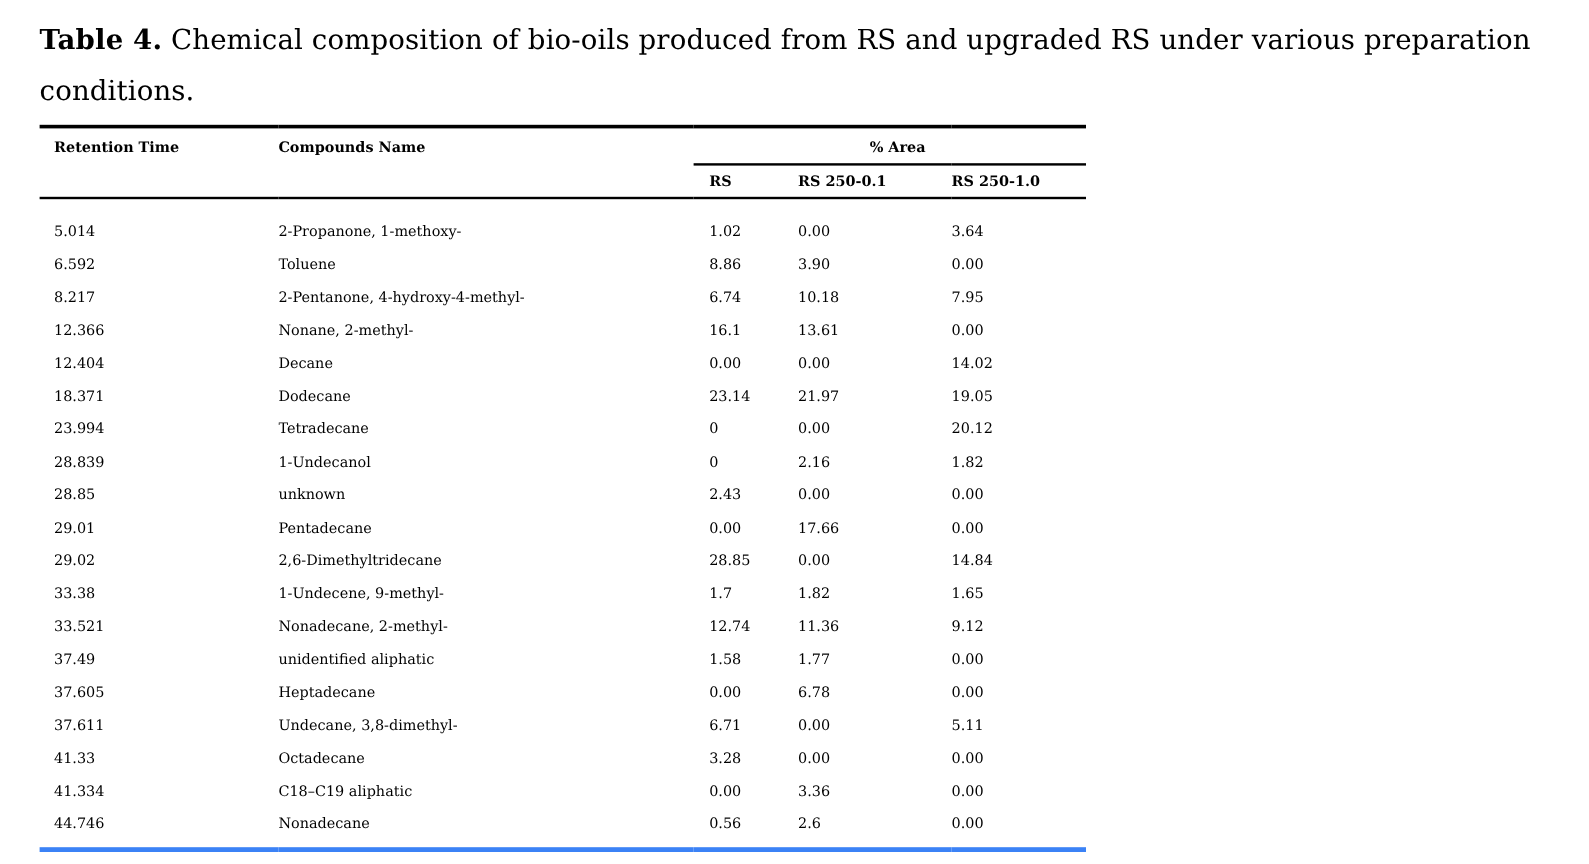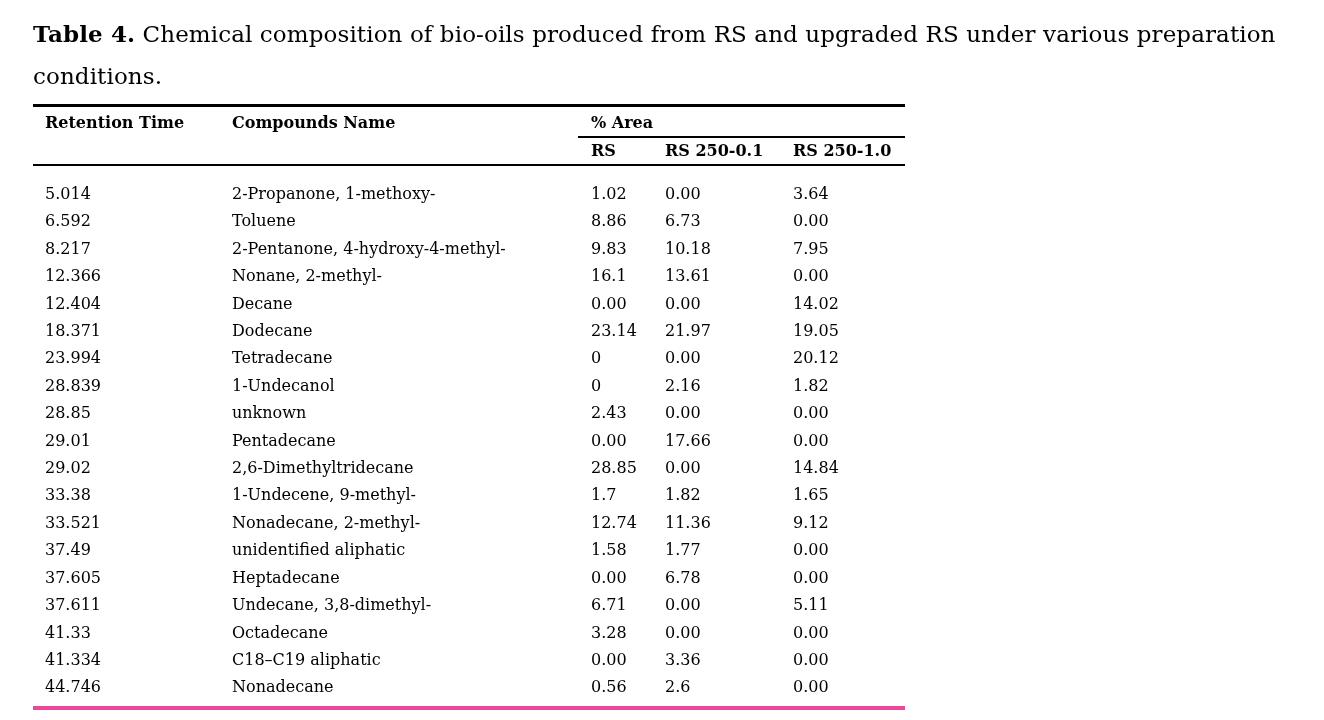--- a/index.html
+++ b/index.html
@@ -26,39 +26,39 @@
     letter-spacing: 0.1px;
   }
   .caption b { font-weight: bold; }
 
   table.comp {
     border-collapse: collapse;
     table-layout: fixed;
     width: 872px;
     margin-top: 7px;
     border-top: 3.5px solid #000;
-    border-bottom: 4px solid #ec4899;
-    font-size: 16px;
+    border-bottom: 4px solid #3b82f6;
+    font-size: 12px;
   }
   col.c1 { width: 199px; }
   col.c2 { width: 346px; }
   col.c3 { width: 87px;  }
   col.c4 { width: 128px; }
   col.c5 { width: 112px; }
 
   th {
     text-align: left;
     font-weight: bold;
     padding: 0;
     line-height: 26px;
     white-space: nowrap;
     overflow: hidden;
   }
   thead tr.group th { padding-top: 3px; }
-  th.span-rule { border-bottom: 2px solid #000; }
+  th.span-rule { border-bottom: 2px solid #000; text-align: center; }
   th.rowspan2  { border-bottom: 2px solid #000; vertical-align: top; padding-top: 3px; }
   thead tr.sub th { border-bottom: 2px solid #000; }
 
   td {
     padding: 0;
     line-height: 27.4px;
     white-space: nowrap;
     overflow: hidden;
   }
   tbody tr:first-child td { padding-top: 14px; }
@@ -99,27 +99,27 @@
     <td class="pad1">5.014</td>
     <td>2-Propanone, 1-methoxy-</td>
     <td class="pad3">1.02</td>
     <td>0.00</td>
     <td>3.64</td>
   </tr>
         <tr>
     <td class="pad1">6.592</td>
     <td>Toluene</td>
     <td class="pad3">8.86</td>
-    <td>6.73</td>
+    <td>3.90</td>
     <td>0.00</td>
   </tr>
         <tr>
     <td class="pad1">8.217</td>
     <td>2-Pentanone, 4-hydroxy-4-methyl-</td>
-    <td class="pad3">9.83</td>
+    <td class="pad3">6.74</td>
     <td>10.18</td>
     <td>7.95</td>
   </tr>
         <tr>
     <td class="pad1">12.366</td>
     <td>Nonane, 2-methyl-</td>
     <td class="pad3">16.1</td>
     <td>13.61</td>
     <td>0.00</td>
   </tr>

